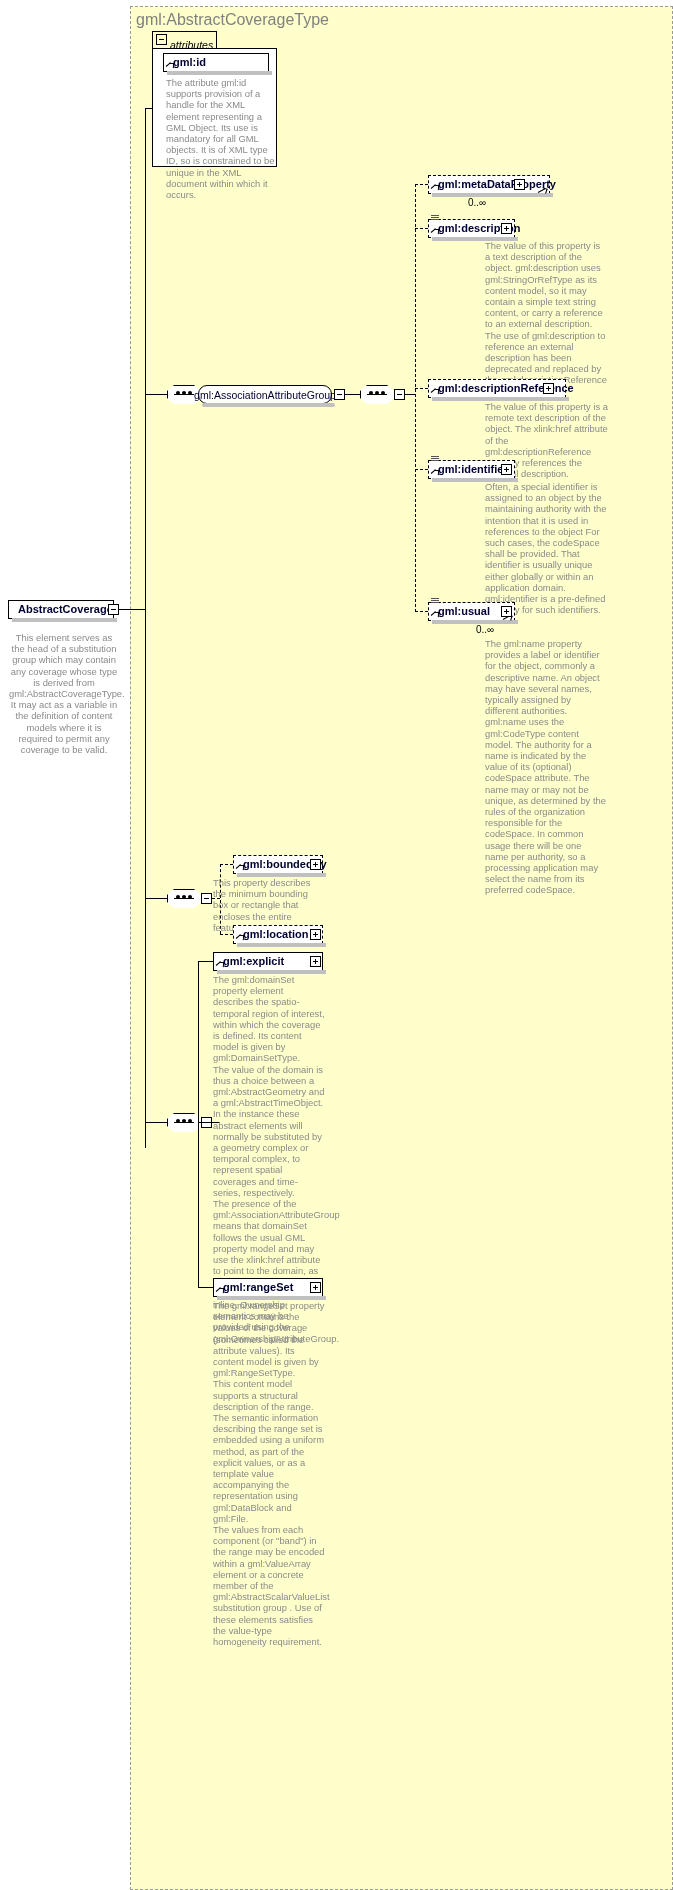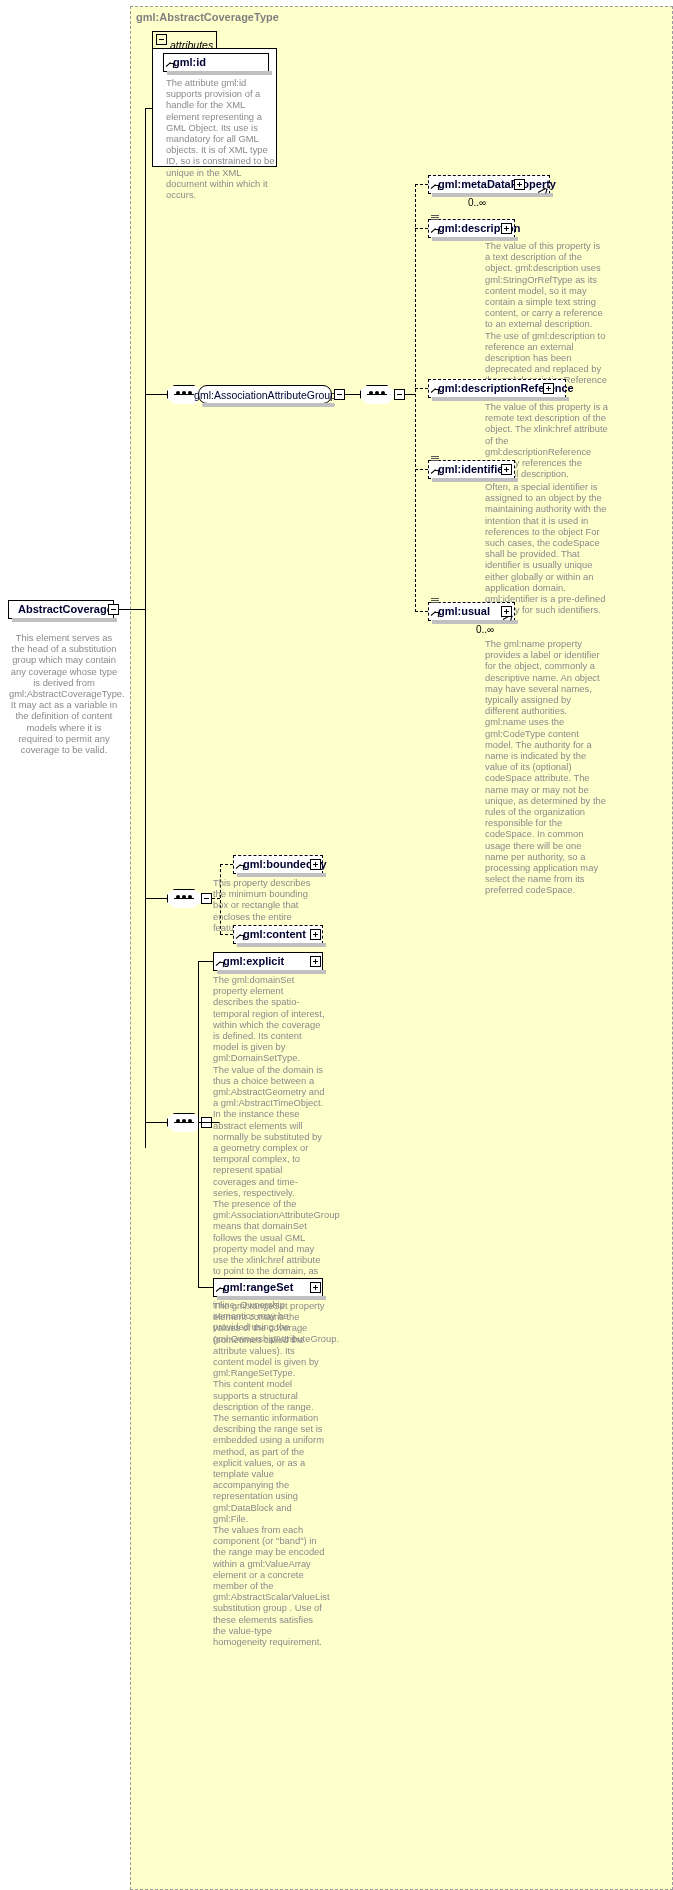--- a/index.html
+++ b/index.html
@@ -12,23 +12,23 @@
 
   
   .type-box{
     position:absolute;
     background:#ffffcc;
     border:1px dashed #999999;
     box-sizing:border-box;
   }
   .type-title{
     position:absolute;
-    font-size:11px;
+    font-size:16px;
     color:#808080;
-    font-weight:bold;
+    font-weight:normal;
     letter-spacing:0px;
     white-space:nowrap;
   }
 
   
   .ebox{
     position:absolute;
     box-sizing:border-box;
     background:#ffffff;
     border:1px solid #000000;
@@ -323,21 +323,21 @@
     <span class="typearrow"></span>
     <span class="lbl">gml:boundedBy</span>
     <span class="shadow"></span>
   </div>
   <div class="expander plus" style="left:310px; top:859px;"></div>
   <div class="doc" style="left:213px; top:877px; width:112px;">This property describes the minimum bounding box or rectangle that encloses the entire feature.</div>
 
   <div class="hline dash" style="left:220px; top:934px; width:13px;"></div>
   <div class="ebox dashed" style="left:233px; top:925px; width:90px;">
     <span class="typearrow"></span>
-    <span class="lbl">gml:content</span>
+    <span class="lbl">gml:location</span>
     <span class="shadow"></span>
   </div>
   <div class="expander plus" style="left:310px; top:929px;"></div>
 
   <div class="hline" style="left:145px; top:1122px; width:22px;"></div>
   <div class="seq" style="left:167px; top:1113px;">
     <div class="shadow"></div>
     <div class="body"></div>
     <div class="bar"></div>
     <div class="d d1"></div>

